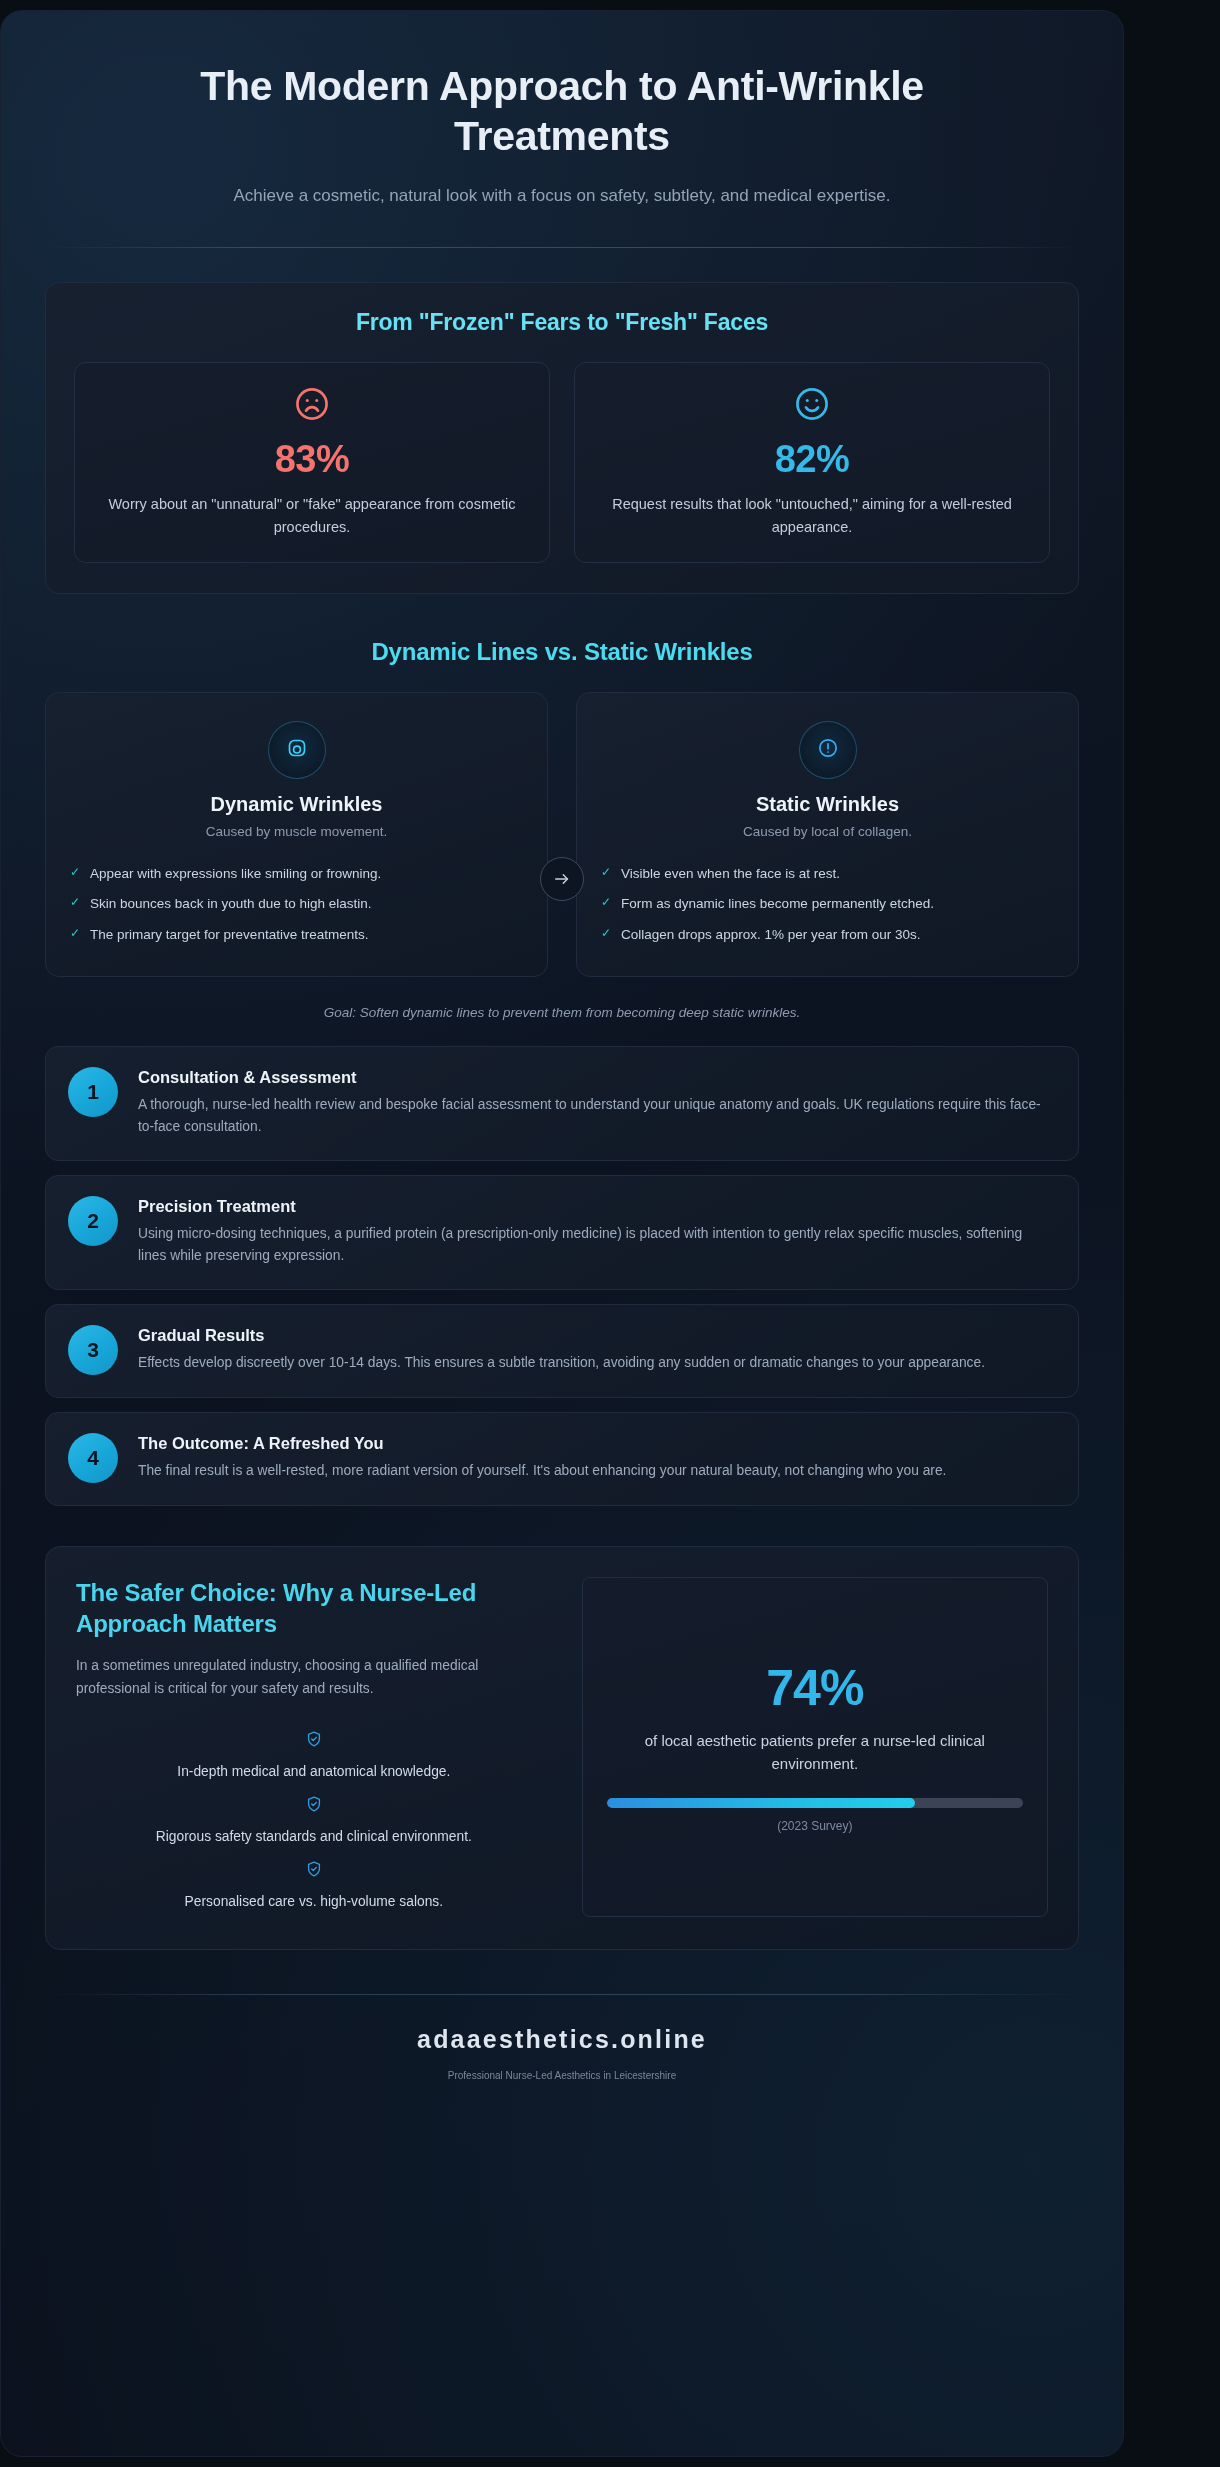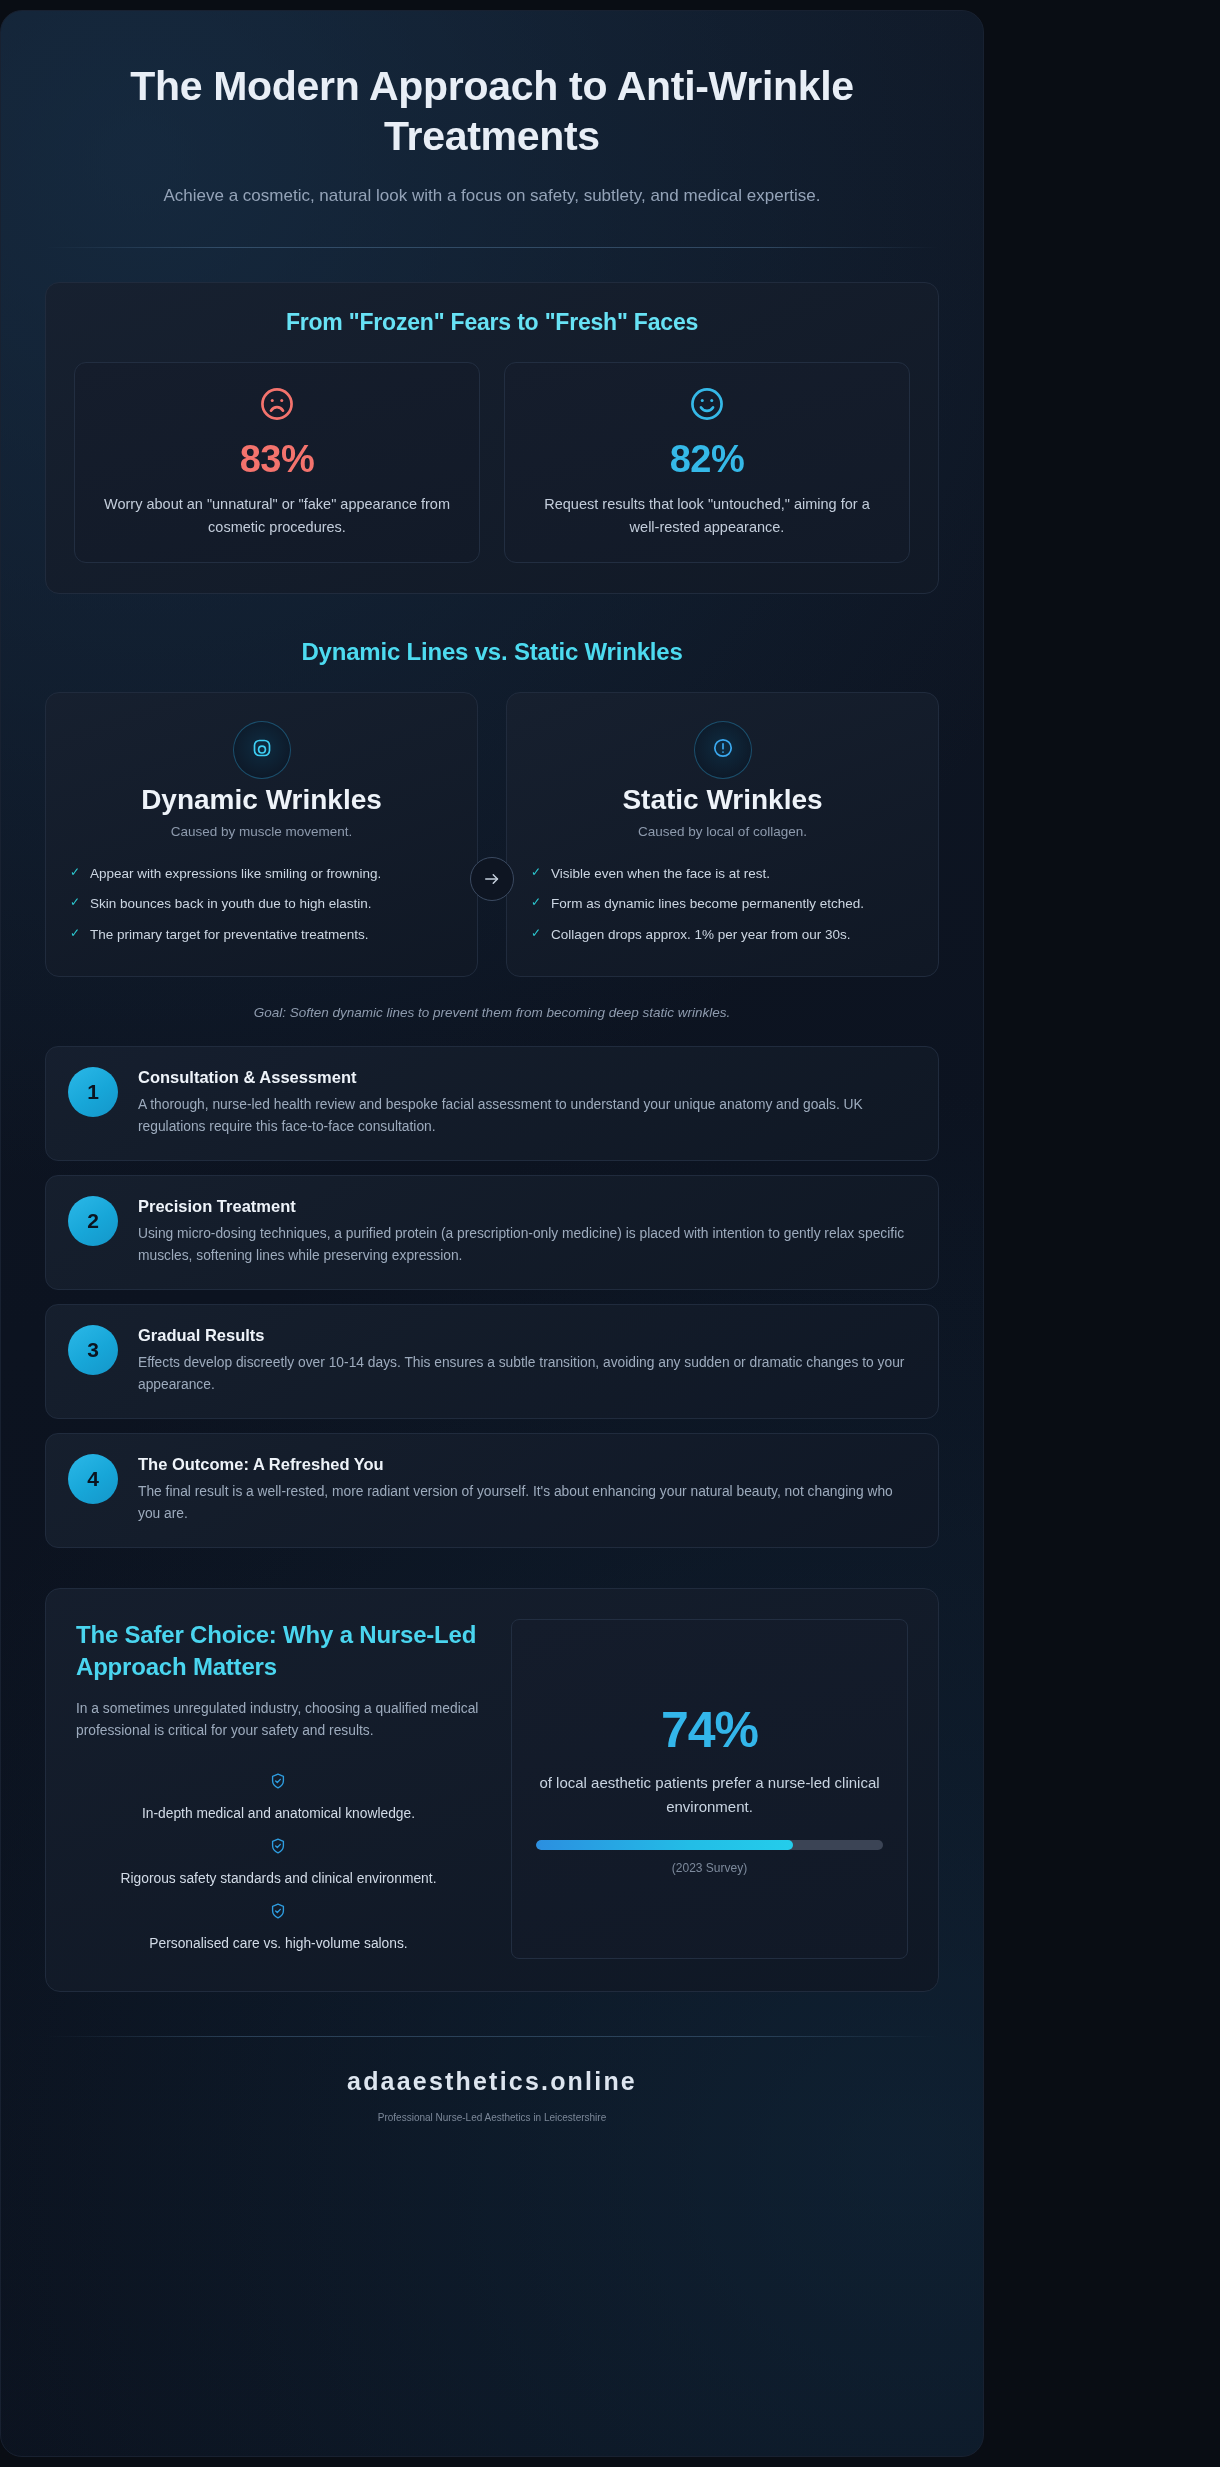--- a/index.html
+++ b/index.html
@@ -5,21 +5,21 @@
   * { box-sizing: border-box; margin: 0; padding: 0; }
 
   html, body {
     width: 1220px;
     background: #090d14;
     font-family: "Liberation Sans", sans-serif;
     -webkit-font-smoothing: antialiased;
   }
 
   .page {
-    width: 984px;
+    width: 1124px;
     min-height: 2467px;
     padding: 10px 0 10px 0;
     background: #090d14;
     display: flex;
     justify-content: center;
   }
 
   .infographic {
     width: 1200px;
     min-height: 2447px;
@@ -135,23 +135,23 @@
   }
   .badge-circle {
     width: 58px; height: 58px;
     margin: 0 auto;
     border-radius: 50%;
     border: 1px solid rgba(56,189,248,0.32);
     background: radial-gradient(circle at 50% 45%, rgba(14,45,66,0.95) 0%, rgba(13,25,40,0.95) 75%);
     display: flex; align-items: center; justify-content: center;
   }
   .compare-title {
-    margin-top: 5px;
-    text-align: center;
-    font-size: 28px;
+    margin-top: 14px;
+    text-align: center;
+    font-size: 20px;
     font-weight: 700;
     color: #eef3f9;
   }
   .compare-sub {
     margin-top: 8px;
     text-align: center;
     font-size: 13.5px;
     color: #8d9aad;
   }
   .check-list { margin-top: 20px; list-style: none; }

